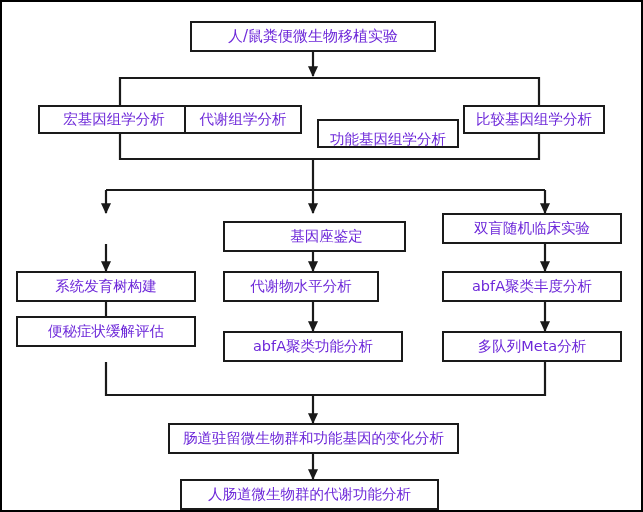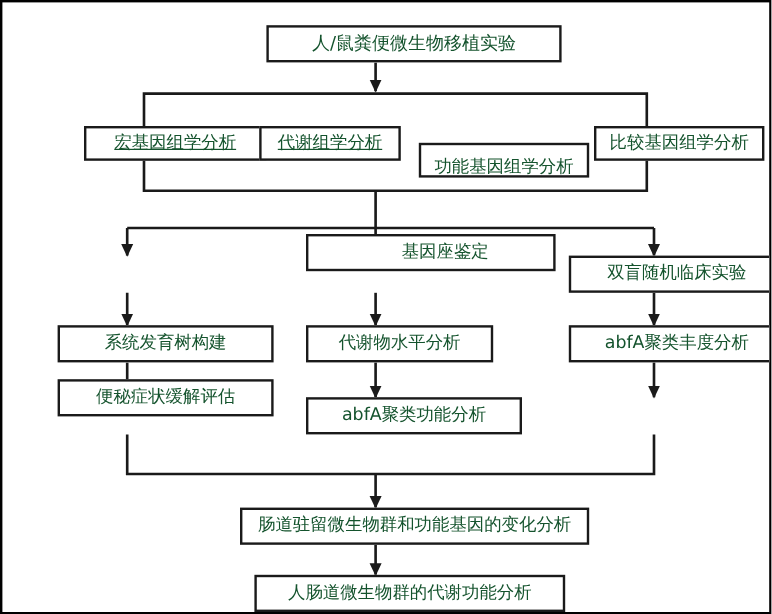--- a/index.html
+++ b/index.html
@@ -26,25 +26,24 @@
     pointer-events: none;
   }
   .node {
     position: absolute;
     box-sizing: border-box;
     border: 2px solid #1a1a1a;
     background: #ffffff;
     display: flex;
     align-items: center;
     justify-content: center;
-    color: #14532d;
+    color: #6d28d9;
     line-height: 1;
     white-space: nowrap;
     z-index: 3;
-    margin-left: 32px;
   }
   .node-label {
     display: block;
     text-align: center;
   }
   .f16 { font-size: 15px; }
   .f15 { font-size: 14.5px; }
 </style>
 </head>
 <body>
@@ -84,56 +83,59 @@
       <line x1="311" y1="393" x2="311" y2="421" marker-end="url(#arrow)"></line>
 
       <line x1="311" y1="452" x2="311" y2="477" marker-end="url(#arrow)"></line>
     </g>
   </svg>
 
   <div class="node f16" style="left:188px; top:19px; width:246px; height:31px;">
     <span class="node-label">人/鼠粪便微生物移植实验</span>
   </div>
 
-  <div class="node f15" style="left:36px; top:103px; width:152px; height:29px;text-decoration:underline;">
+  <div class="node f15" style="left:36px; top:103px; width:152px; height:29px;">
     <span class="node-label">宏基因组学分析</span>
   </div>
-  <div class="node f15" style="left:182px; top:103px; width:118px; height:29px;text-decoration:underline;">
+  <div class="node f15" style="left:182px; top:103px; width:118px; height:29px;">
     <span class="node-label">代谢组学分析</span>
   </div>
   <div class="node f15" style="left:315px; top:117px; width:142px; height:29px;align-items:flex-end;">
     <span class="node-label">功能基因组学分析</span>
   </div>
   <div class="node f15" style="left:461px; top:103px; width:142px; height:29px;">
     <span class="node-label">比较基因组学分析</span>
   </div>
 
   <div class="node f15" style="left:14px; top:269px; width:180px; height:31px;justify-content:center;">
     <span class="node-label">系统发育树构建</span>
   </div>
   <div class="node f15" style="left:14px; top:314px; width:180px; height:31px;">
     <span class="node-label">便秘症状缓解评估</span>
   </div>
 
-  <div class="node f15" style="left:221px; top:193px; width:208px; height:31px;padding-left:24px;">
+  <div class="node f15" style="left:221px; top:219px; width:183px; height:31px;padding-left:24px;">
     <span class="node-label">基因座鉴定</span>
   </div>
   <div class="node f15" style="left:221px; top:269px; width:156px; height:31px;">
     <span class="node-label">代谢物水平分析</span>
   </div>
   <div class="node f15" style="left:221px; top:329px; width:180px; height:31px;">
     <span class="node-label">abfA聚类功能分析</span>
   </div>
 
   <div class="node f15" style="left:440px; top:269px; width:180px; height:31px;">
     <span class="node-label">abfA聚类丰度分析</span>
   </div>
   <div class="node f15" style="left:440px; top:211px; width:180px; height:31px;">
     <span class="node-label">双盲随机临床实验</span>
   </div>
+  <div class="node f15" style="left:440px; top:329px; width:180px; height:31px;">
+    <span class="node-label">多队列Meta分析</span>
+  </div>
 
   <div class="node f15" style="left:166px; top:421px; width:291px; height:31px;">
     <span class="node-label">肠道驻留微生物群和功能基因的变化分析</span>
   </div>
   <div class="node f15" style="left:178px; top:477px; width:259px; height:31px;">
     <span class="node-label">人肠道微生物群的代谢功能分析</span>
   </div>
 
 </div>
 

